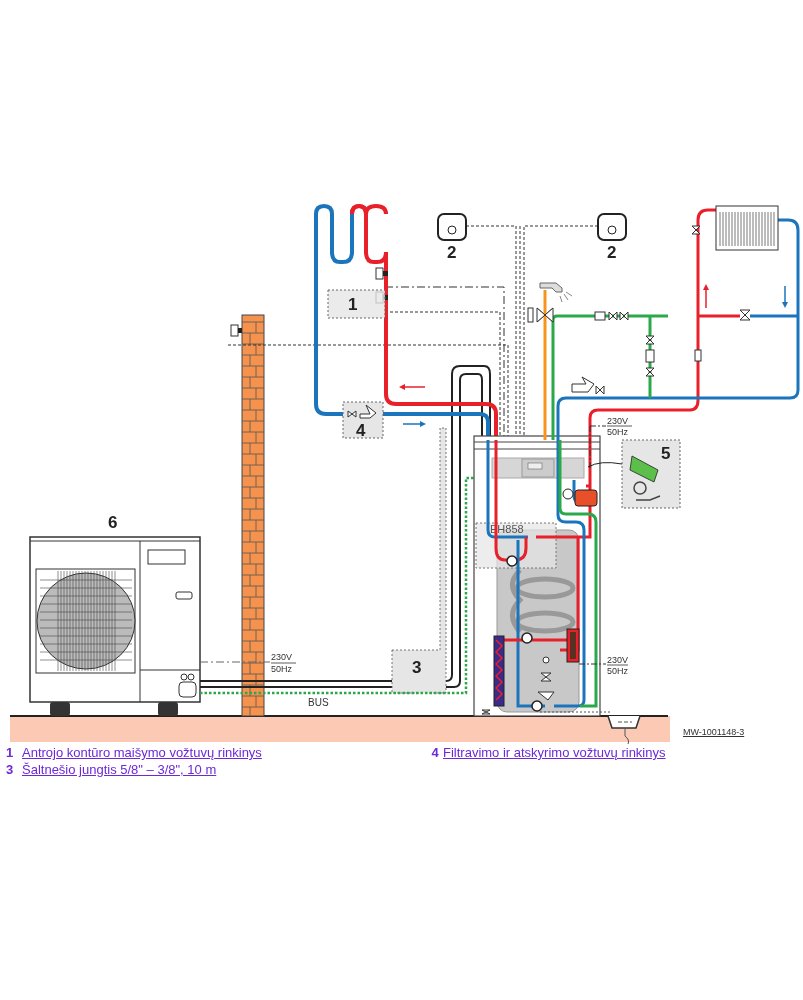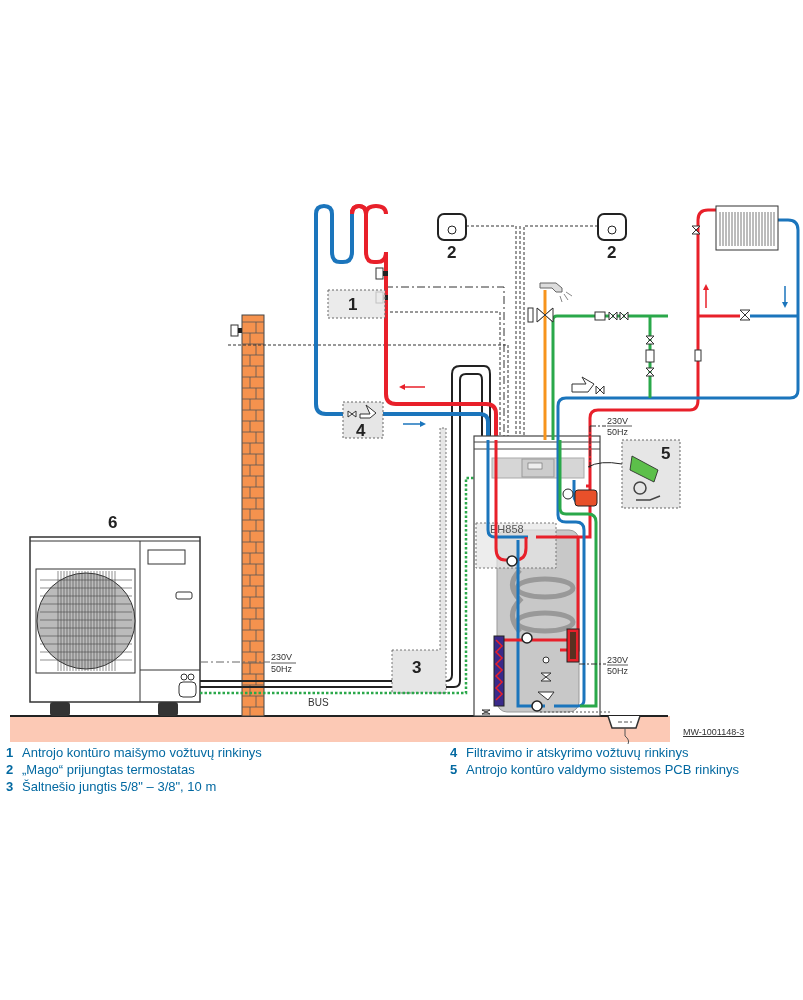--- a/index.html
+++ b/index.html
@@ -1,23 +1,23 @@
 <!DOCTYPE html>
 <html><head>
 <meta charset="utf-8">
 <style>
   html,body{margin:0;padding:0;background:#ffffff;}
   body{width:803px;height:1000px;position:relative;overflow:hidden;font-family:"Liberation Sans",sans-serif;}
   #diagram{position:absolute;left:0;top:0;width:803px;height:1000px;}
   .lbl{font-family:"Liberation Sans",sans-serif;}
-  .legend{position:absolute;font-size:13px;color:#0369a1;line-height:17px;}
+  .legend{position:absolute;font-size:13px;color:#6d28d9;line-height:17px;text-decoration:underline;}
   .legend .row{white-space:nowrap;}
   .legend .num{display:inline-block;width:16px;font-weight:bold;}
   #legend-left{left:6px;top:744px;}
-  #legend-right{left:450px;top:744px;}
+  #legend-right{left:427px;top:744px;text-align:center;}
   #ref-code{position:absolute;left:683px;top:727px;font-size:9px;color:#333;text-decoration:underline;}
 </style>
 </head>
 <body>
 
 <svg id="diagram" width="803" height="1000" viewBox="0 0 803 1000" xmlns="http://www.w3.org/2000/svg">
 
   <rect x="10" y="716" width="660" height="26" fill="#fcc9b5"></rect>
   <line x1="10" y1="716" x2="668" y2="716" stroke="#222" stroke-width="2"></line>
 
@@ -371,19 +371,17 @@
     <path d="M482 710 L490 714 L482 714 L490 710 Z"></path>
   </g>
 
   <line x1="540" y1="712" x2="612" y2="712" stroke="#555" stroke-dasharray="2 2"></line>
 </svg>
 
 <div id="ref-code">MW-1001148-3</div>
 
 <div class="legend" id="legend-left">
   <div class="row"><span class="num">1</span><span>Antrojo kontūro maišymo vožtuvų rinkinys</span></div>
-  <div class="row"><span class="num">2</span><span>„Mago“ prijungtas termostatas</span></div>
   <div class="row"><span class="num">3</span><span>Šaltnešio jungtis 5/8" – 3/8", 10 m</span></div>
 </div>
 <div class="legend" id="legend-right">
   <div class="row"><span class="num">4</span><span>Filtravimo ir atskyrimo vožtuvų rinkinys</span></div>
-  <div class="row"><span class="num">5</span><span>Antrojo kontūro valdymo sistemos PCB rinkinys</span></div>
 </div>
 
 </body></html>

